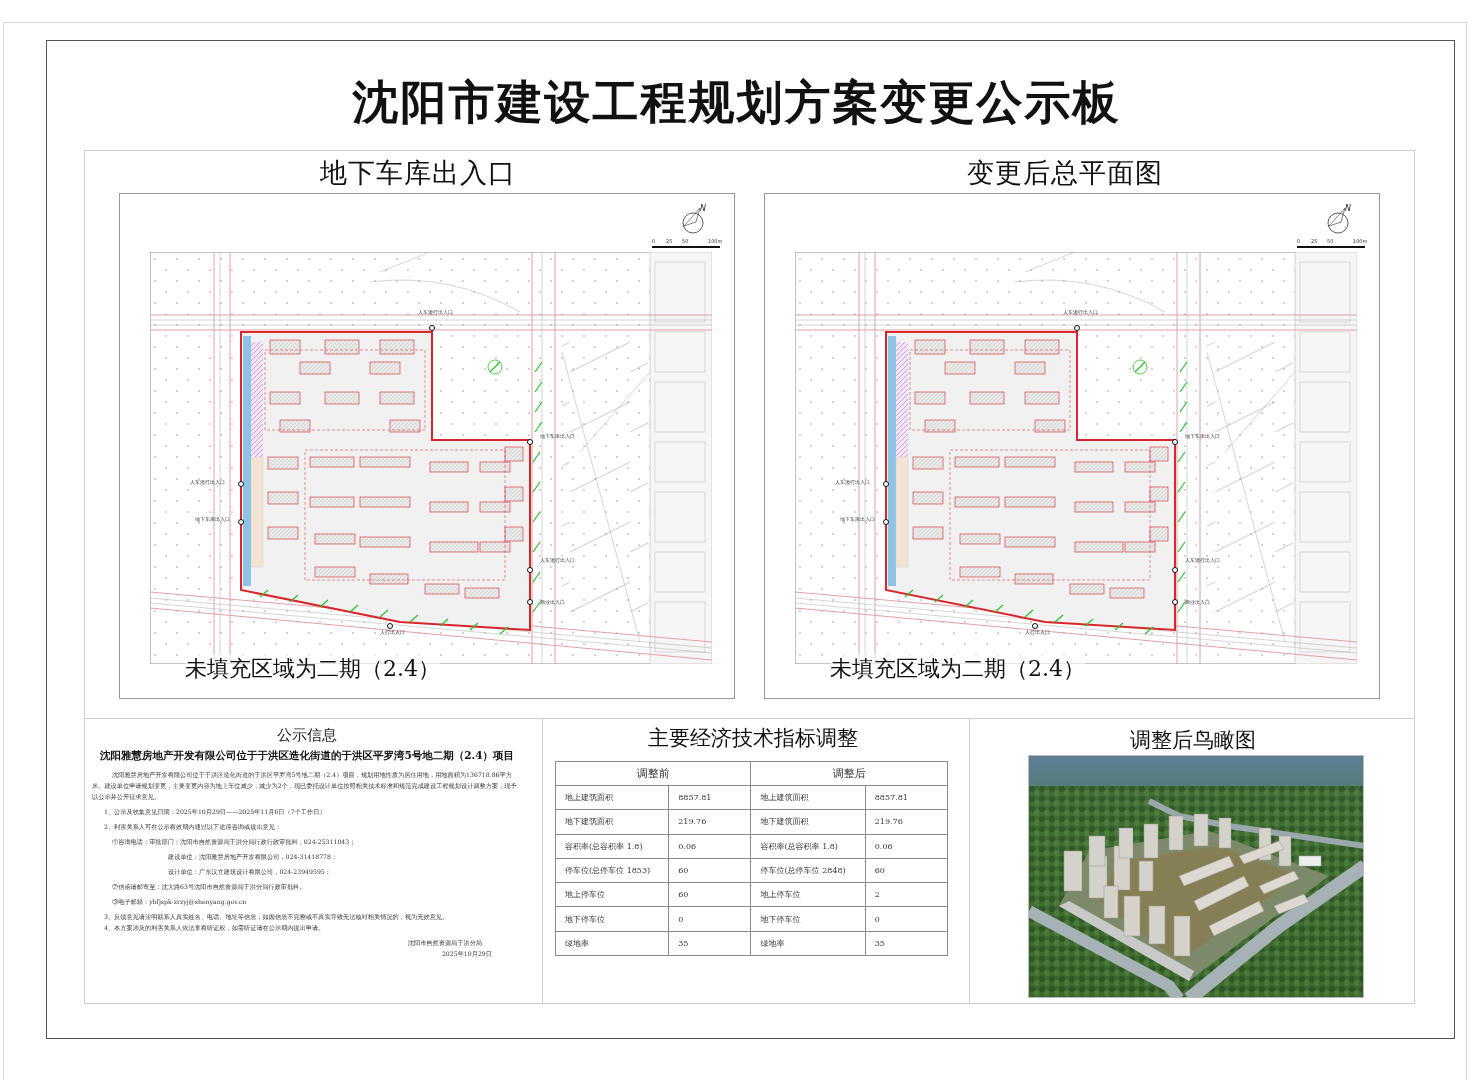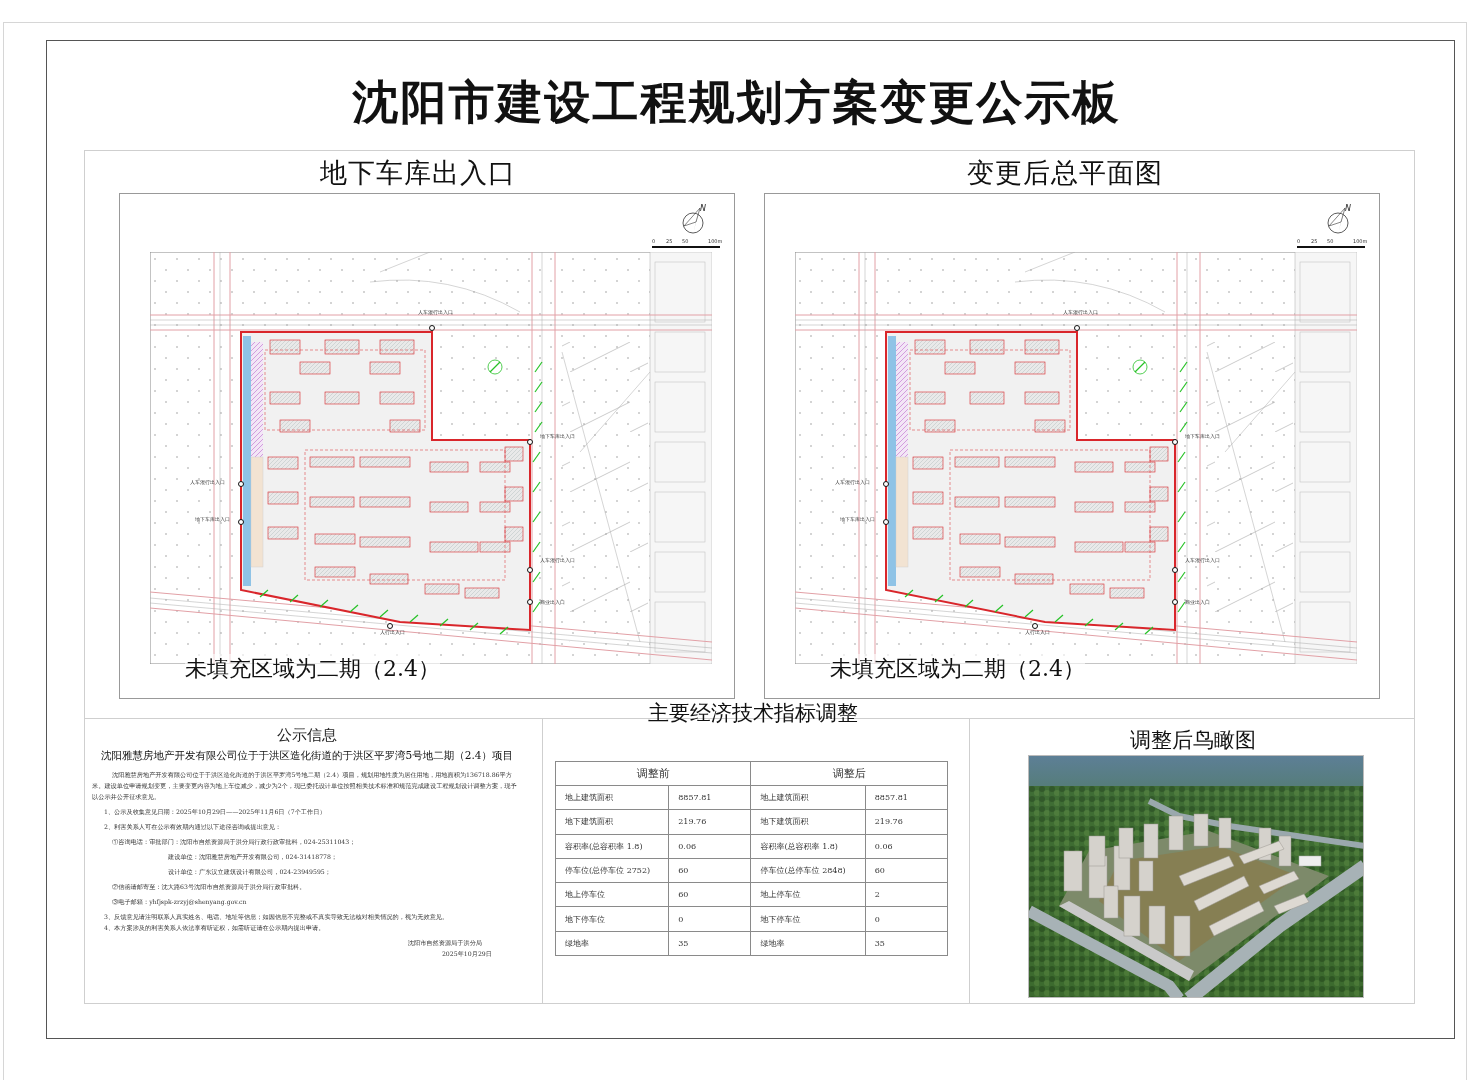--- a/index.html
+++ b/index.html
@@ -24,21 +24,21 @@
   .plan-caption { position: absolute; left: 32px; top: 460px; font-family: "DejaVu Serif", serif; font-size: 22px; color: #111; background: rgba(255,255,255,0.6); margin-left: 33px; }
 
   .compass { position: absolute; right: 22px; top: 8px; width: 36px; height: 36px; }
   .scalebar { position: absolute; right: 10px; top: 44px; width: 72px; height: 12px; }
   .scalebar .lbl { position: absolute; top: 0; font-size: 5px; color: #333; }
 
   .section-title { position: absolute; font-family: "DejaVu Serif", serif; color: #111; }
 
   .notice { position: absolute; left: 92px; top: 726px; width: 430px; }
   .notice .n-title { text-align: center; font-family: "DejaVu Serif", serif; font-size: 15px; color: #222; }
-  .notice .n-heading { text-align: center; font-family: "DejaVu Serif", serif; font-weight: normal; font-size: 10.5px; line-height: 16px; margin-top: 2px; }
+  .notice .n-heading { text-align: center; font-family: "DejaVu Serif", serif; font-weight: bold; font-size: 10.5px; line-height: 16px; margin-top: 2px; }
   .notice .n-body { font-family: "DejaVu Serif", serif; font-size: 6.2px; color: #333; line-height: 11px; margin-top: 6px; }
   .notice .n-body p { margin: 0; }
   .notice .ind1 { text-indent: 20px; }
   .notice .ind2 { padding-left: 12px; }
   .notice .ind3 { padding-left: 20px; }
   .notice .ind4 { padding-left: 76px; }
   .notice .sign { text-align: right; padding-right: 40px; margin-top: 4px; }
   .notice .gap { height: 4px; }
 
   .econ-table { position: absolute; left: 555px; top: 761px; width: 393px; border-collapse: collapse;
@@ -405,21 +405,21 @@
     <p class="ind3">③电子邮箱：yhfjspk-zrzyj@shenyang.gov.cn</p>
     <div class="gap"></div>
     <p class="ind2">3、反馈意见请注明联系人真实姓名、电话、地址等信息；如因信息不完整或不真实导致无法核对相关情况的，视为无效意见。</p>
     <p class="ind2">4、本方案涉及的利害关系人依法享有听证权，如需听证请在公示期内提出申请。</p>
     <div class="gap"></div>
     <p class="sign">沈阳市自然资源局于洪分局</p>
     <p class="sign" style="padding-right:30px;">2025年10月29日</p>
   </div>
 </div>
 
-<div class="section-title" style="left:648px; top:699px; font-size:21px;">主要经济技术指标调整</div>
+<div class="section-title" style="left:648px; top:724px; font-size:21px;">主要经济技术指标调整</div>
 <table class="econ-table">
   <tbody>
       <tr>
     <th colspan="2">调整前</th>
     <th colspan="2">调整后</th>
   </tr>
   <tr>
     <td class="c1">地上建筑面积</td>
     <td class="c2">8857.81</td>
     <td class="c3">地上建筑面积</td>
@@ -431,21 +431,21 @@
     <td>地下建筑面积</td>
     <td>219.76</td>
   </tr>
   <tr>
     <td>容积率(总容积率 1.8)</td>
     <td>0.06</td>
     <td>容积率(总容积率 1.8)</td>
     <td>0.06</td>
   </tr>
   <tr>
-    <td>停车位(总停车位 2752)</td>
+    <td>停车位(总停车位 1853)</td>
     <td>60</td>
     <td>停车位(总停车位 2848)</td>
     <td>60</td>
   </tr>
   <tr>
     <td>地上停车位</td>
     <td>60</td>
     <td>地上停车位</td>
     <td>2</td>
   </tr>

